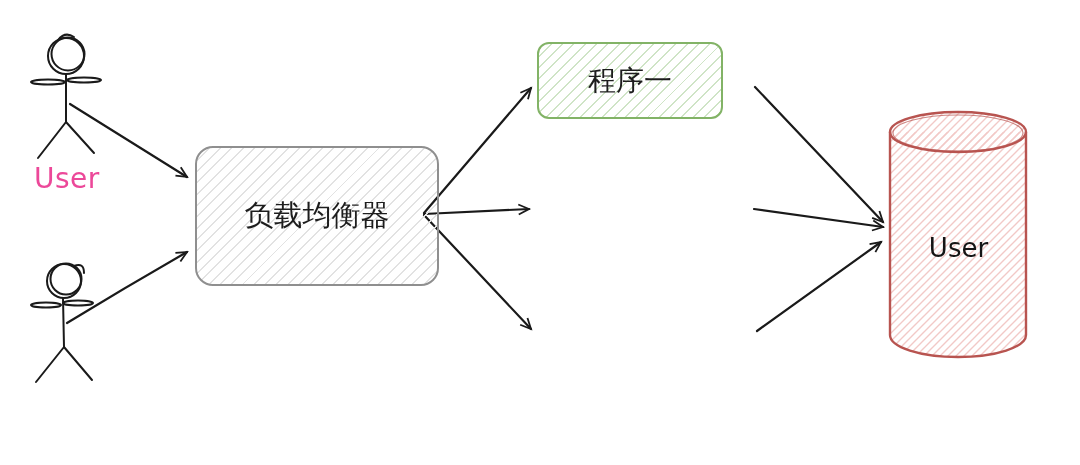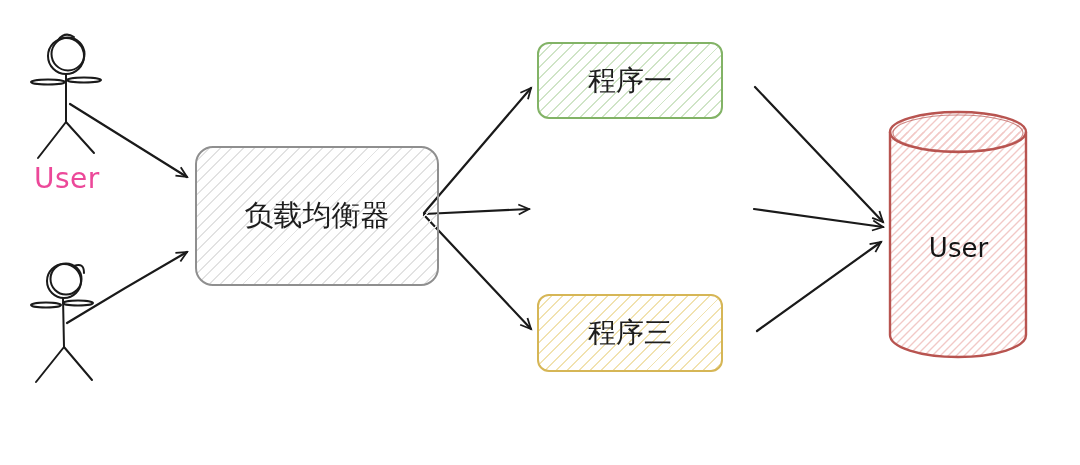--- a/index.html
+++ b/index.html
@@ -124,19 +124,16 @@
 
   <div class="actor-label" id="actor-label-0">User</div>
 
   <div class="node" id="lb-node" style="--stroke: #8f8f8f; --hatch: #e2e2e2;">
     <span class="node-label">负载均衡器</span>
   </div>
 
   <div class="node service-node" id="service-node-0" style="--stroke: #82b366; --hatch: #cfe4c6;">
     <span class="node-label">程序一</span>
   </div>
-  <div class="node service-node" id="service-node-2" style="--stroke: #d6b656; --hatch: #f1e2af;">
-    <span class="node-label">程序三</span>
-  </div>
 
   <div id="db-label">User</div>
 
 </div>
 
 </body></html>

